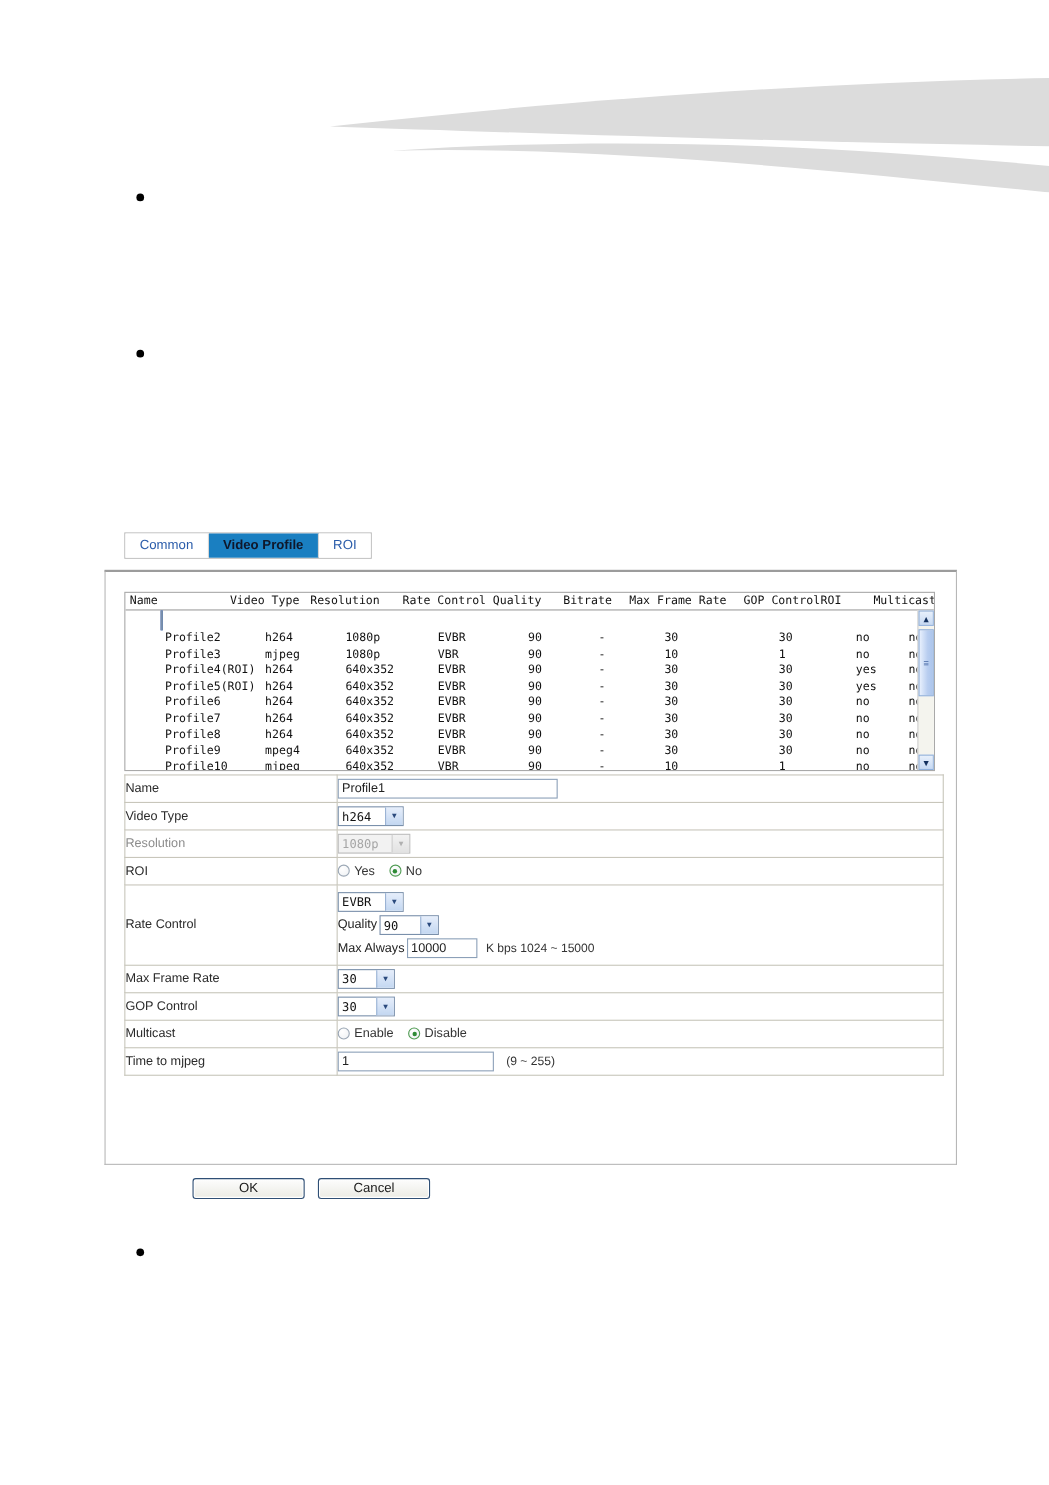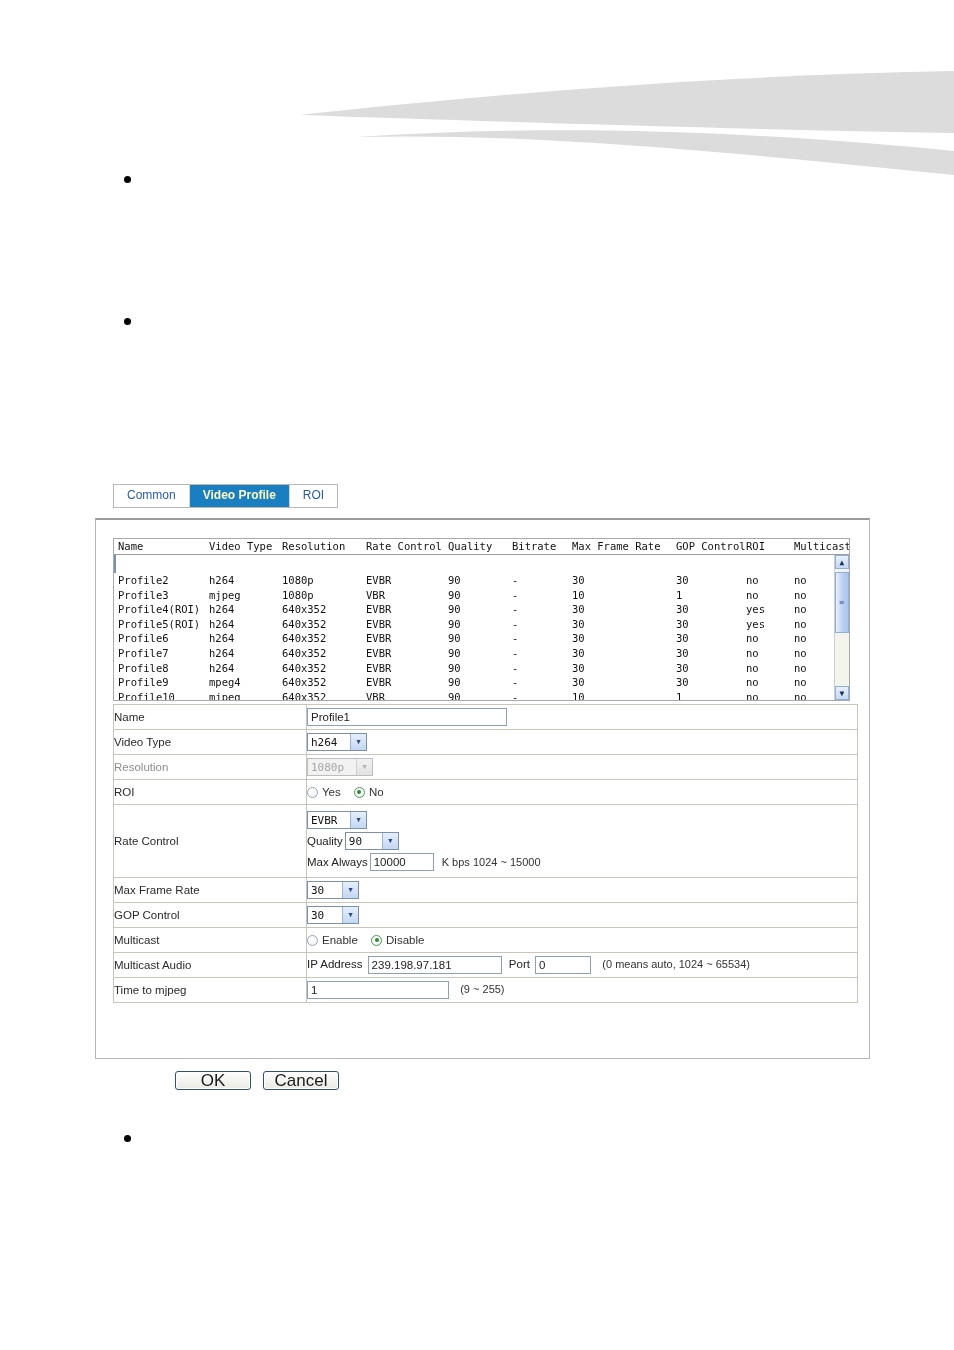--- a/index.html
+++ b/index.html
@@ -61,21 +61,21 @@
     padding: 0 13px;
     color: #2a5caa;
     background: #ffffff;
     border-right: 1px solid #d5d5d5;
     white-space: nowrap;
     font-weight: normal;
   }
   .tab:last-child { border-right: none; }
   .tab.active {
     background: #1a7fc1;
-    color: #fef9c3;
+    color: #0f172a;
     font-weight: bold;
   }
 
   
   #panel {
     position: absolute;
     left: 95px; top: 518px;
     width: 775px; height: 541px;
     border: 1px solid #b7b7b7;
     border-top: 2px solid #9c9c9c;
@@ -103,20 +103,21 @@
     color: #111;
   }
   #list-body {
     position: relative;
   }
   .prow {
     height: 14.6px;
     line-height: 14.6px;
     position: relative;
     color: #111;
+    margin-left: 32px;
   }
   .prow.sel {
     background: #2651b5;
     color: #ffffff;
     font-weight: bold;
   }
   .c {
     position: absolute;
     white-space: nowrap;
   }
@@ -283,25 +284,25 @@
   }
 
   
   #buttons {
     position: absolute;
     left: 175px; top: 1071px;
     display: flex;
     gap: 12px;
   }
   .btn {
-    width: 76px;
+    width: 102px;
     height: 19px;
     line-height: 17px;
     text-align: center;
-    font-size: 17px;
+    font-size: 12px;
     color: #1a1a1a;
     background: linear-gradient(#fdfdfd,#ebebe4);
     border: 1px solid #2f4f75;
     border-radius: 3px;
     box-shadow: inset 0 0 0 1px #ffffff;
     box-sizing: border-box;
   }
 </style>
 </head>
 <body>
@@ -571,30 +572,20 @@
         <span>Enable</span>
       </span>
       <span class="radio-wrap">
         <span class="radio on"></span>
         <span>Disable</span>
       </span>
     </td>
   </tr>
 
 
-  <tr>
-    <td class="lbl">Multicast Audio</td>
-    <td class="val">
-      <span class="inline-label">IP Address</span>
-      <span class="txt" style="width:126px;">239.198.97.181</span>
-      <span class="inline-label" style="margin-left:4px;">Port</span>
-      <span class="txt" style="width:48px;">0</span>
-      <span class="hint">(0 means auto, 1024 ~ 65534)</span>
-    </td>
-  </tr>
 
   <tr>
     <td class="lbl">Time to mjpeg</td>
     <td class="val">
       <span class="txt" style="width:134px;">1</span>
       <span class="hint">(9 ~ 255)</span>
     </td>
   </tr>
 
 </tbody>

